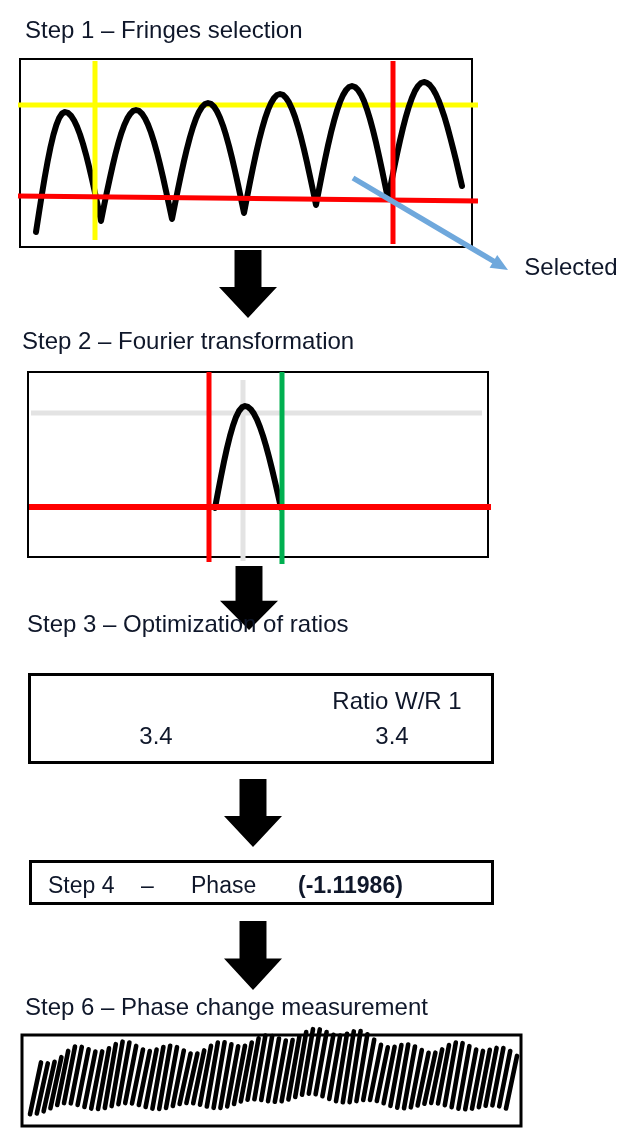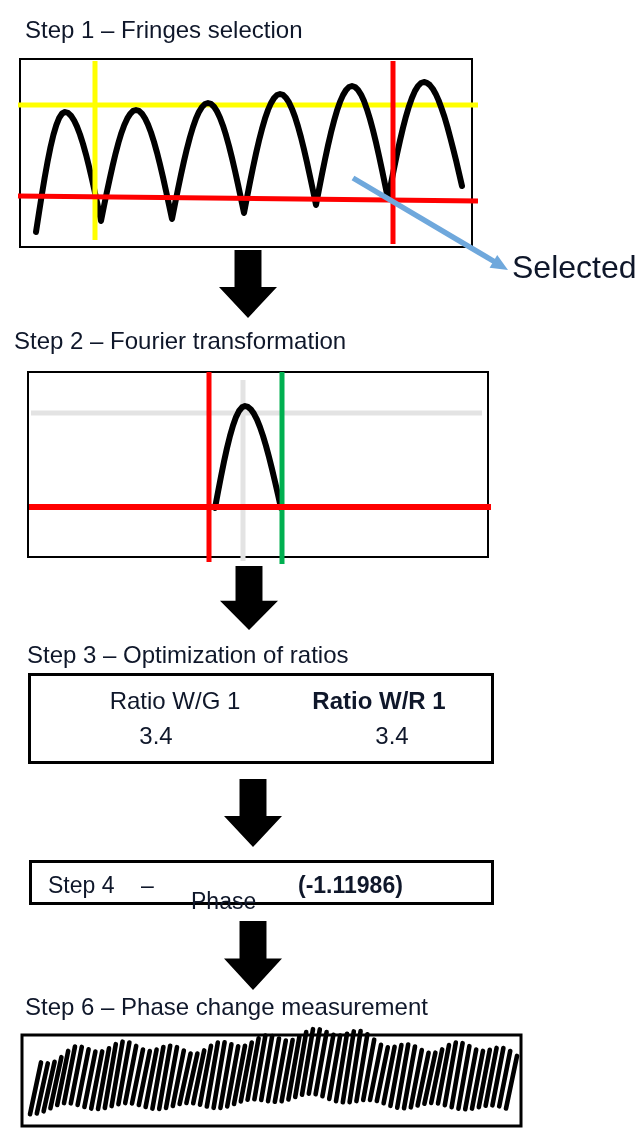--- a/index.html
+++ b/index.html
@@ -1,45 +1,45 @@
 <!DOCTYPE html>
 <html><head>
 <meta charset="utf-8">
 <style>
   html,body{margin:0;padding:0;background:#fff;}
   #canvas{position:relative;width:639px;height:1129px;background:#fff;
           font-family:"Liberation Sans",sans-serif;color:#0f172a;overflow:hidden;}
   .title{position:absolute;font-size:24px;line-height:30px;white-space:nowrap;}
   .t1{left:25px;top:15px;}
-  .t2{left:14px;top:326px;}
-  .t3{left:27px;top:640px;}
+  .t2{left:22px;top:326px;}
+  .t3{left:27px;top:609px;}
   .t5{left:25px;top:992px;}
   svg{position:absolute;overflow:visible;}
   #fig1{left:16px;top:55px;}
   #bluearrow{left:345px;top:168px;}
   #fig2{left:24px;top:368px;}
   #fig5{left:20px;top:1033px;}
-  .callout{position:absolute;left:512px;top:251px;width:118px;
-           font-size:32px;line-height:32px;}
+  .callout{position:absolute;left:512px;top:251px;width:118px;text-align:center;
+           font-size:24px;line-height:32px;}
   .down-arrow{position:absolute;background:#000;
       clip-path:polygon(26.75% 0,73.25% 0,73.25% 54.4%,100% 54.4%,50% 100%,0 54.4%,26.75% 54.4%);}
   .a1{left:219px;top:250px;width:58px;height:68px;}
   .a2{left:220px;top:566px;width:58px;height:64px;}
   .a3{left:224px;top:779px;width:58px;height:68px;}
   .a4{left:224px;top:921px;width:58px;height:69px;}
   .vbox{position:absolute;border:3px solid #000;box-sizing:border-box;background:#fff;}
   .box3{left:28px;top:673px;width:466px;height:91px;font-size:24px;}
   .box3 span{position:absolute;transform:translateX(-50%);white-space:nowrap;}
   .box3 .l1{left:144px;top:11px;}
-  .box3 .l2{left:348px;top:11px;font-weight:bold;}
+  .box3 .l2{left:366px;top:11px;}
   .box3 .v1{left:125px;top:46px;}
   .box3 .v2{left:361px;top:46px;}
   .box4{left:29px;top:860px;width:465px;height:45px;font-size:23px;}
   .box4 span{position:absolute;top:9px;white-space:nowrap;}
-  .box4 .p1{left:16px;} .box4 .p2{left:109px;} .box4 .p3{left:159px;margin-top:16px;} .box4 .p4{left:266px;font-weight:bold;}
+  .box4 .p1{left:16px;} .box4 .p2{left:109px;} .box4 .p3{left:159px;} .box4 .p4{left:266px;font-weight:bold;}
 </style>
 </head>
 <body>
 
 <div id="canvas">
 
   <div class="title t1">Step 1 – Fringes selection</div>
   <svg id="fig1" width="466" height="200" viewBox="16 55 466 200">
       <rect x="20" y="59" width="452" height="188" fill="none" stroke="#000000" stroke-width="2"></rect>
       <line x1="18" y1="105" x2="478" y2="105" stroke="#ffff00" stroke-width="5"></line>
@@ -67,21 +67,20 @@
       <path d="M215 508 L218.0 492.0 L221.0 476.5 L224.0 461.7 L227.0 448.0 L230.0 435.9 L233.0 425.5 L236.0 417.1 L239.0 411.0 L242.0 407.3 L245.0 406.0 L248.0 406.9 L251.0 409.5 L254.0 413.8 L257.0 419.7 L260.0 427.1 L263.0 435.9 L266.0 445.9 L269.0 457.0 L272.0 469.0 L275.0 481.6 L278.0 494.7 L281.0 508.0" fill="none" stroke="#000000" stroke-width="6" stroke-linejoin="round" stroke-linecap="round"></path>
       <line x1="209" y1="372" x2="209" y2="562" stroke="#ff0000" stroke-width="5"></line>
       <line x1="282" y1="372" x2="282" y2="564" stroke="#00b050" stroke-width="5"></line>
       <line x1="29" y1="507" x2="491" y2="507" stroke="#ff0000" stroke-width="6"></line>
     </svg>
 
   <div class="down-arrow a2"></div>
 
   <div class="title t3">Step 3 – Optimization of ratios</div>
   <div class="vbox box3">
-    <span class="l1">Ratio W/G 1</span>
     <span class="l2">Ratio W/R 1</span>
     <span class="v1">3.4</span>
     <span class="v2">3.4</span>
   </div>
 
   <div class="down-arrow a3"></div>
 
   <div class="vbox box4">
     <span class="p1">Step 4</span>
     <span class="p2">–</span>

